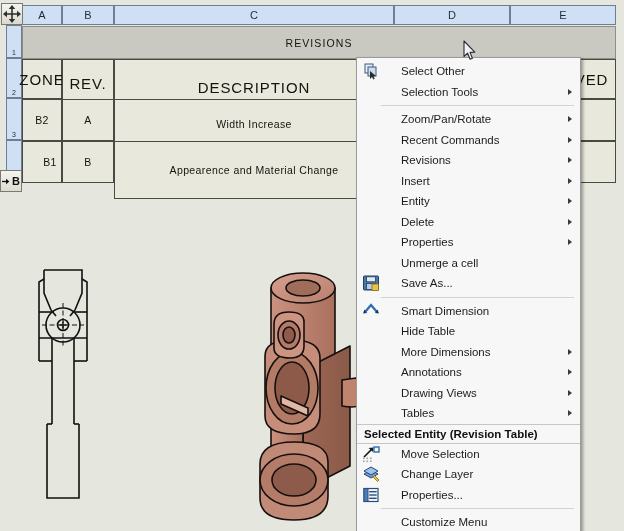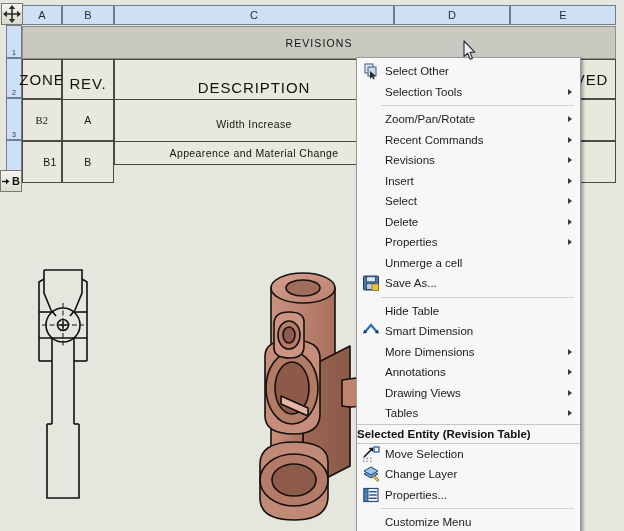--- a/index.html
+++ b/index.html
@@ -84,35 +84,35 @@
     position:absolute;left:356px;top:57px;width:225px;
     background:#f7f7f7;
     border:1px solid #9a9a9a;
     box-shadow:2px 2px 3px rgba(0,0,0,.35);
     padding:3px 0 2px 0;
     box-sizing:border-box;
     font-size:11.5px;color:#1b1b1b;
   }
   .mi{
     position:relative;height:20.5px;line-height:20.5px;
-    padding-left:28px;padding-right:18px;
+    padding-left:44px;padding-right:18px;
     white-space:nowrap;cursor:default;
   }
   .mi .arrow{
     position:absolute;right:8px;top:50%;transform:translateY(-50%);
     width:0;height:0;border-left:4px solid #3a3a3a;
     border-top:3.5px solid transparent;border-bottom:3.5px solid transparent;
   }
   .mi .mi-ico{
     position:absolute;left:5px;top:50%;transform:translateY(-50%);
     width:18px;height:18px;
   }
   .sep{height:1px;background:#d2d2d2;margin:3px 6px 3px 24px;}
   .section-title{
-    height:18px;line-height:18px;
+    height:18px;line-height:18px;padding-left:7px;
     font-weight:bold;font-size:11.5px;color:#101010;
     background:#f7f7f7;
     border-top:1px solid #c6c6c6;border-bottom:1px solid #c6c6c6;
   }
 
   
   #cursor{position:absolute;left:463px;top:40px;width:14px;height:21px;}
 </style>
 </head>
 <body>
@@ -246,29 +246,29 @@
   <div id="grid">
 
     <div class="tcell title" style="left:0;top:0;width:594px;height:33px;">REVISIONS</div>
 
     <div class="tcell hdr" style="left:0;top:33px;width:40px;height:40px;">ZONE</div>
     <div class="tcell hdr" style="left:40px;top:33px;width:52px;height:48px;">REV.</div>
     <div class="tcell hdr" style="left:92px;top:33px;width:280px;height:56px;">DESCRIPTION</div>
     <div class="tcell hdr" style="left:372px;top:33px;width:116px;height:40px;">DATE</div>
     <div class="tcell hdr" style="left:488px;top:33px;width:106px;height:40px;">APPROVED</div>
 
-    <div class="tcell" style="left:0;top:73px;width:40px;height:42px;font-family:Liberation Serif, serif;">B2</div>
+    <div class="tcell" style="left:0;top:73px;width:40px;height:42px;">B2</div>
     <div class="tcell" style="left:40px;top:73px;width:52px;height:42px;">A</div>
     <div class="tcell" style="left:92px;top:73px;width:280px;height:50px;">Width Increase</div>
     <div class="tcell" style="left:372px;top:73px;width:116px;height:42px;"></div>
     <div class="tcell" style="left:488px;top:73px;width:106px;height:42px;"></div>
 
     <div class="tcell" style="left:0;top:115px;width:40px;height:42px;padding-left:16px;">B1</div>
     <div class="tcell" style="left:40px;top:115px;width:52px;height:42px;">B</div>
-    <div class="tcell" style="left:92px;top:115px;width:280px;height:24px;">Appearence and Material Change</div>
+    <div class="tcell" style="left:92px;top:115px;width:280px;height:58px;">Appearence and Material Change</div>
     <div class="tcell" style="left:372px;top:115px;width:116px;height:42px;"></div>
     <div class="tcell" style="left:488px;top:115px;width:106px;height:42px;"></div>
   </div>
 </div>
 
 <div id="ctx-menu">
 
   <div class="mi">
     <span class="mi-ico">
       <svg width="18" height="18" viewBox="0 0 18 18">
@@ -301,21 +301,21 @@
     <span>Revisions</span>
     <span class="arrow"></span>
   </div>
 
   <div class="mi">
     <span>Insert</span>
     <span class="arrow"></span>
   </div>
 
   <div class="mi">
-    <span>Select</span>
+    <span>Entity</span>
     <span class="arrow"></span>
   </div>
 
   <div class="mi">
     <span>Delete</span>
     <span class="arrow"></span>
   </div>
 
   <div class="mi">
     <span>Properties</span>
@@ -334,32 +334,32 @@
         <rect x="4.5" y="9.5" width="9" height="6" fill="#b9cde1" stroke="#23405f" stroke-width=".8"></rect>
         <path d="M10 10 L16.5 10 L16.5 16.5 L10 16.5 Z" fill="#e8c24a" stroke="#8a6d12" stroke-width=".8"></path>
       </svg>
     </span>
     <span>Save As...</span>
   </div>
 
   <div class="sep"></div>
 
   <div class="mi">
-    <span>Hide Table</span>
-  </div>
-
-  <div class="mi">
     <span class="mi-ico">
       <svg width="18" height="18" viewBox="0 0 18 18">
         <path d="M3 10 L9 3 L15 10" fill="none" stroke="#2f6bb0" stroke-width="2.2"></path>
         <path d="M2.5 7.5 L1 11.5 L5 11 Z" fill="#14386b"></path>
         <path d="M15.5 7.5 L17 11.5 L13 11 Z" fill="#14386b"></path>
       </svg>
     </span>
     <span>Smart Dimension</span>
+  </div>
+
+  <div class="mi">
+    <span>Hide Table</span>
   </div>
 
   <div class="mi">
     <span>More Dimensions</span>
     <span class="arrow"></span>
   </div>
 
   <div class="mi">
     <span>Annotations</span>
     <span class="arrow"></span>

